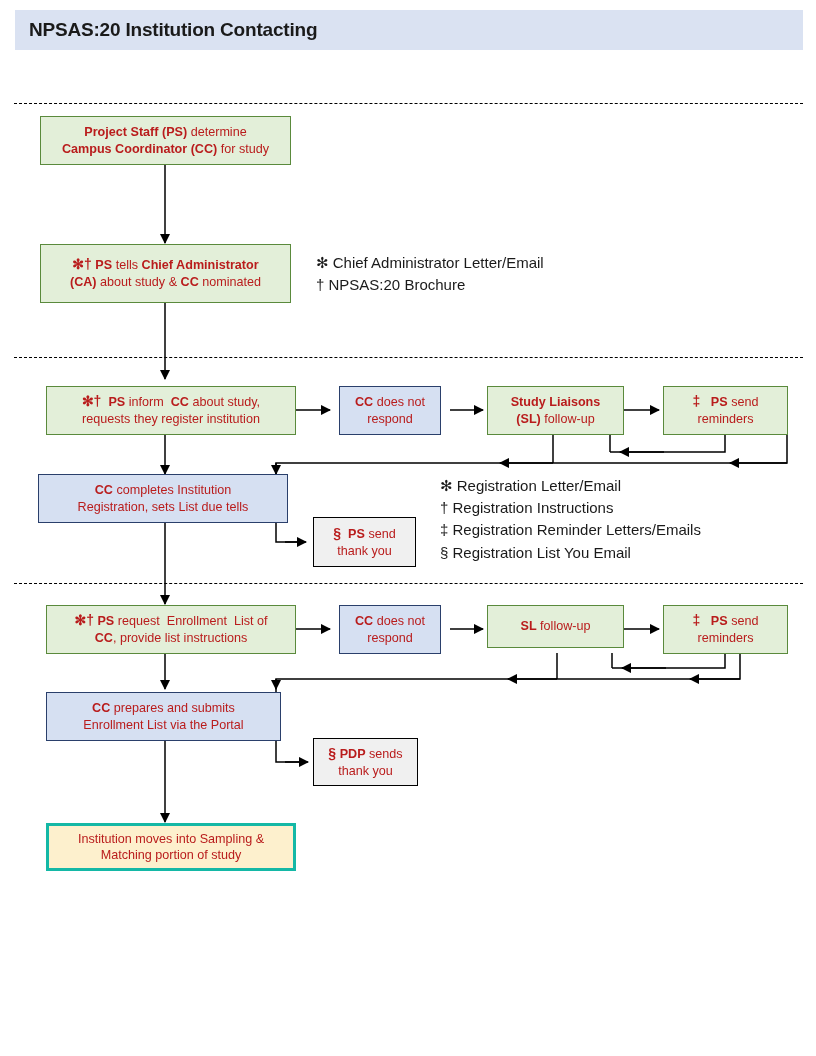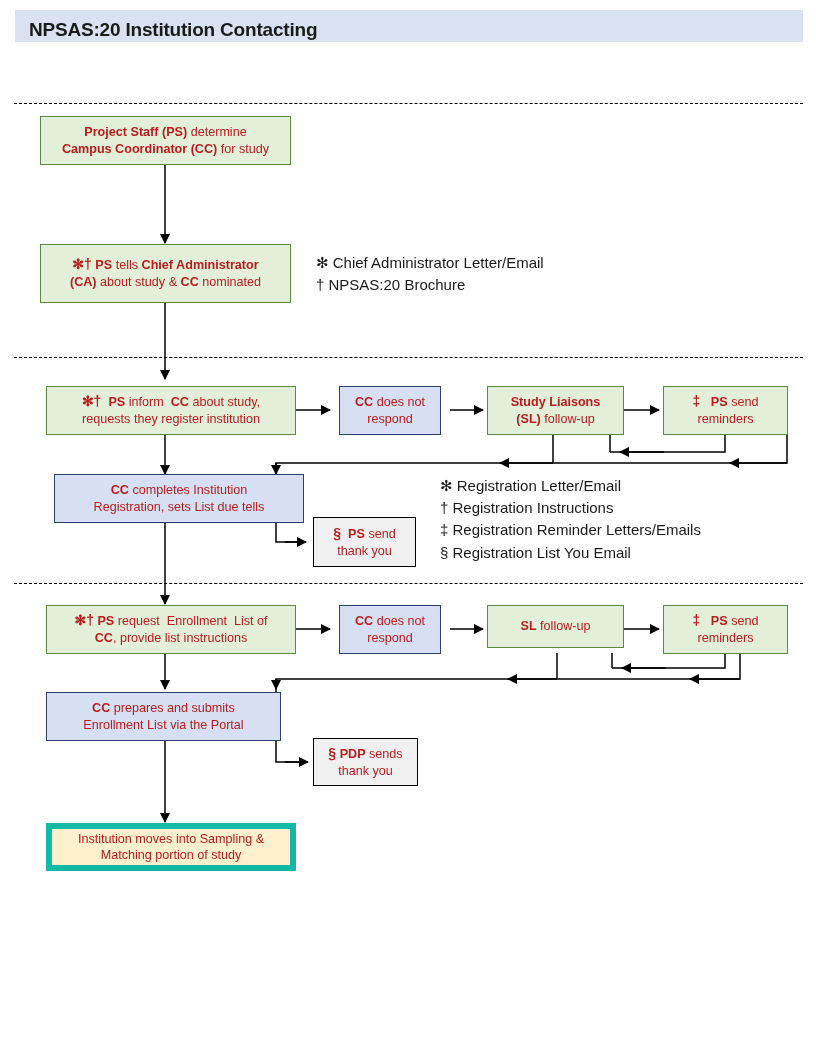--- a/index.html
+++ b/index.html
@@ -8,21 +8,21 @@
     background:#ffffff;
     font-family:"Liberation Sans", sans-serif;
     color:#111111;
     overflow:hidden;
     position:relative;
   }
   #canvas{position:absolute;left:0;top:0;width:816px;height:1056px;}
 
   
   .title-bar{
-    position:absolute;left:15px;top:10px;width:788px;height:32px;
+    position:absolute;left:15px;top:10px;width:788px;height:40px;
     background:#dae2f2;
   }
   .title-bar .title-text{
     position:absolute;left:14px;top:9px;
     font-size:19px;font-weight:bold;letter-spacing:-0.2px;
     color:#1a1a1a;white-space:nowrap;
   }
 
   
   .sep{
@@ -39,21 +39,21 @@
     display:flex;align-items:center;justify-content:center;
     text-align:center;line-height:1.28;
     font-size:12.6px;color:#b91c1c;
     padding:2px 4px;
   }
   .node .inner{width:100%;}
   .node b{font-weight:bold;}
   .green{background:#e3efd9;border:1.6px solid #5a8a3c;}
   .blue {background:#d6e0f2;border:1.8px solid #2a3f6b;}
   .gray {background:#f0f0f0;border:1.8px solid #000000;justify-content:center;}
-  .yellow{background:#fdf0cd;border:6px solid #14b8a6;}
+  .yellow{background:#fdf0cd;border:3px solid #14b8a6;}
 
   .sym{font-weight:bold;font-size:14px;}
 
   
   .legend{
     position:absolute;font-size:15px;line-height:1.48;color:#1a1a1a;
     white-space:nowrap;
   }
   .legend div{white-space:nowrap;}
 </style>
@@ -178,21 +178,21 @@
     </div>
   </div>
 
   <div class="node green" style="left:663px;top:386px;width:125px;height:49px;">
     <div class="inner">
       <div><span class="sym">‡</span>&nbsp;&nbsp; <b>PS</b> send</div>
       <div>reminders</div>
     </div>
   </div>
 
-  <div class="node blue" style="left:54px;top:474px;width:250px;height:49px;">
+  <div class="node blue" style="left:38px;top:474px;width:250px;height:49px;">
     <div class="inner">
       <div><b>CC</b> completes Institution</div>
       <div>Registration, sets List due tells</div>
     </div>
   </div>
 
   <div class="node gray" style="left:313px;top:517px;width:103px;height:50px;">
     <div class="inner">
       <div><span class="sym">§</span>&nbsp; <b>PS</b> send</div>
       <div>thank you</div>

